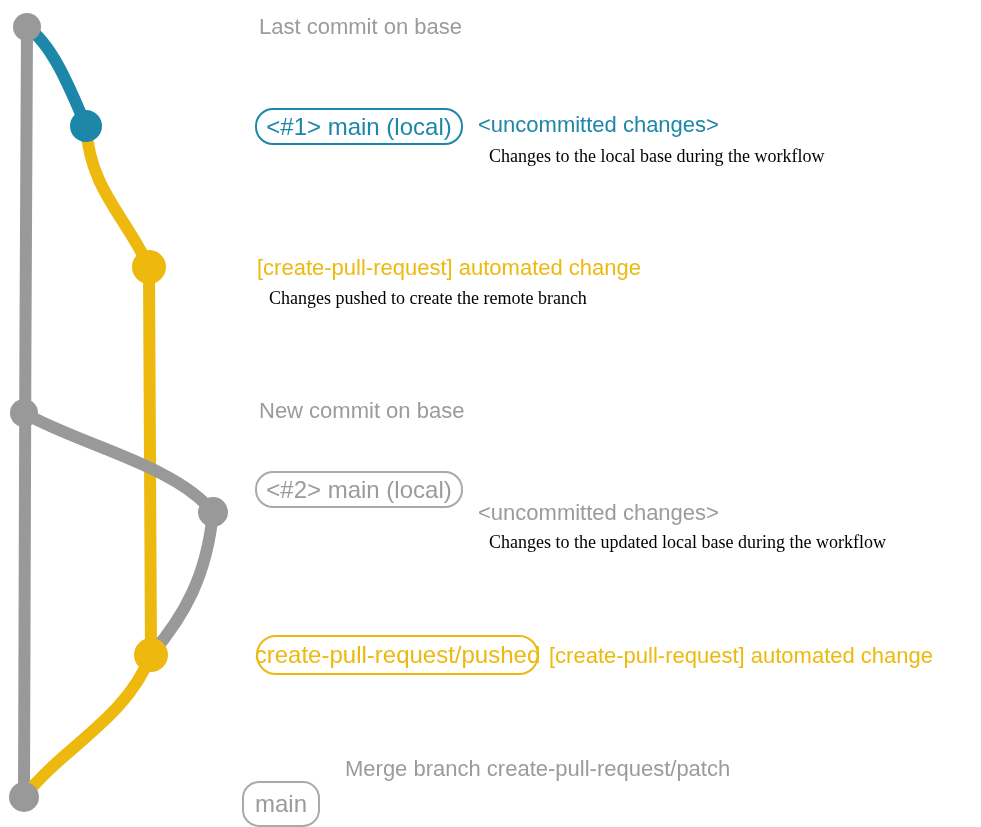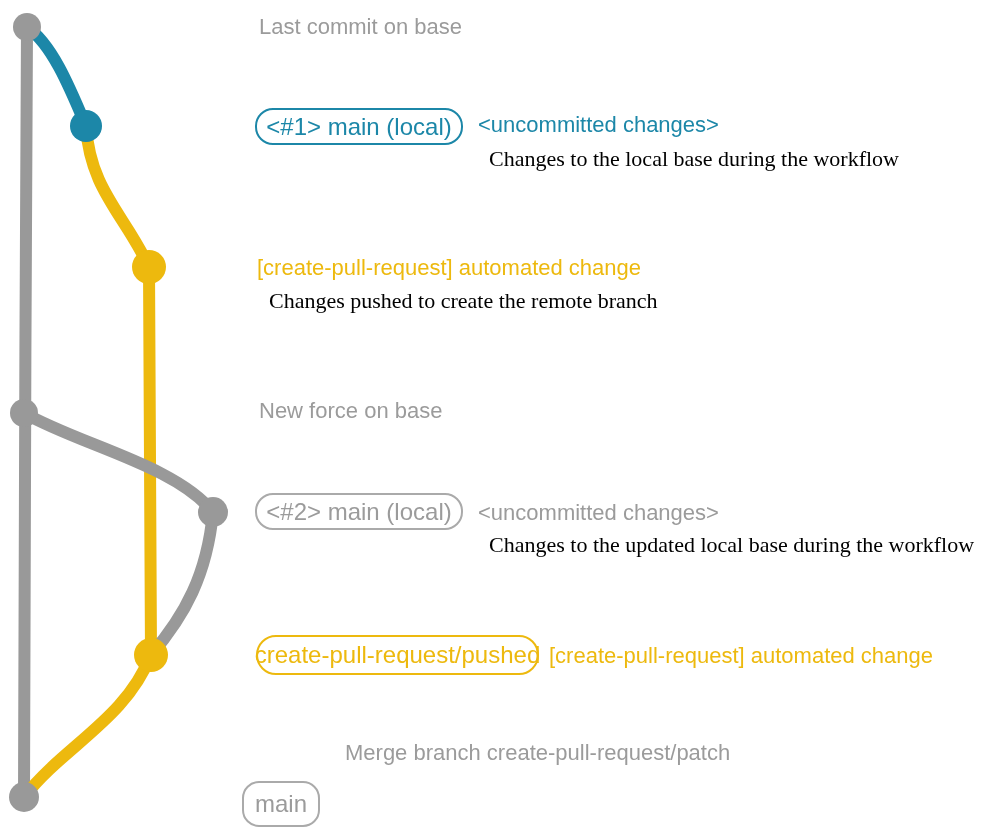--- a/index.html
+++ b/index.html
@@ -15,21 +15,21 @@
   .canvas{
     position:relative;
     width:981px;height:827px;
     background:#ffffff;
     overflow:hidden;
     font-family:"Liberation Sans",sans-serif;
   }
   .graph-svg{position:absolute;left:0;top:0;}
   .lbl{position:absolute;white-space:nowrap;line-height:1.15;}
   .sans22{font-size:22px;font-family:"Liberation Sans",sans-serif;text-align:right;}
-  .serif-note{font-size:22px;font-family:"Liberation Serif",serif;color:var(--note);text-align:center;}
+  .serif-note{font-size:18px;font-family:"Liberation Serif",serif;color:var(--note);text-align:center;}
   .c-gray{color:var(--gray-text);}
   .c-blue{color:var(--blue);}
   .c-yellow{color:var(--yellow);}
   .badge{
     position:absolute;
     display:flex;align-items:center;justify-content:center;
     border:2px solid;
     font-size:24px;
     white-space:nowrap;
     background:#ffffff;
@@ -72,31 +72,31 @@
 
   <div class="badge badge-blue" style="left:255px;top:108px;width:208px;height:37px;border-radius:18px">
     <span>&lt;#1&gt; main (local)</span>
   </div>
   <div class="lbl sans22 c-blue" style="left:478px;top:112px">&lt;uncommitted changes&gt;</div>
   <div class="lbl serif-note" style="left:489px;top:146px">Changes to the local base during the workflow</div>
 
   <div class="lbl sans22 c-yellow" style="left:257px;top:255px">[create-pull-request] automated change</div>
   <div class="lbl serif-note" style="left:269px;top:288px">Changes pushed to create the remote branch</div>
 
-  <div class="lbl sans22 c-gray" style="left:259px;top:398px">New force on base</div>
+  <div class="lbl sans22 c-gray" style="left:259px;top:398px">New commit on base</div>
 
-  <div class="badge badge-gray" style="left:255px;top:493px;width:208px;height:37px;border-radius:18px">
+  <div class="badge badge-gray" style="left:255px;top:471px;width:208px;height:37px;border-radius:18px">
     <span>&lt;#2&gt; main (local)</span>
   </div>
   <div class="lbl sans22 c-gray" style="left:478px;top:500px">&lt;uncommitted changes&gt;</div>
   <div class="lbl serif-note" style="left:489px;top:532px">Changes to the updated local base during the workflow</div>
 
   <div class="badge badge-yellow" style="left:256px;top:635px;width:283px;height:40px;border-radius:20px">
     <span>create-pull-request/pushed</span>
   </div>
   <div class="lbl sans22 c-yellow" style="left:549px;top:643px">[create-pull-request] automated change</div>
 
   <div class="badge badge-gray" style="left:242px;top:781px;width:78px;height:46px;border-radius:17px">
     <span>main</span>
   </div>
-  <div class="lbl sans22 c-gray" style="left:345px;top:740px">Merge branch create-pull-request/patch</div>
+  <div class="lbl sans22 c-gray" style="left:345px;top:756px">Merge branch create-pull-request/patch</div>
 
 </div>
 
 </body></html>

